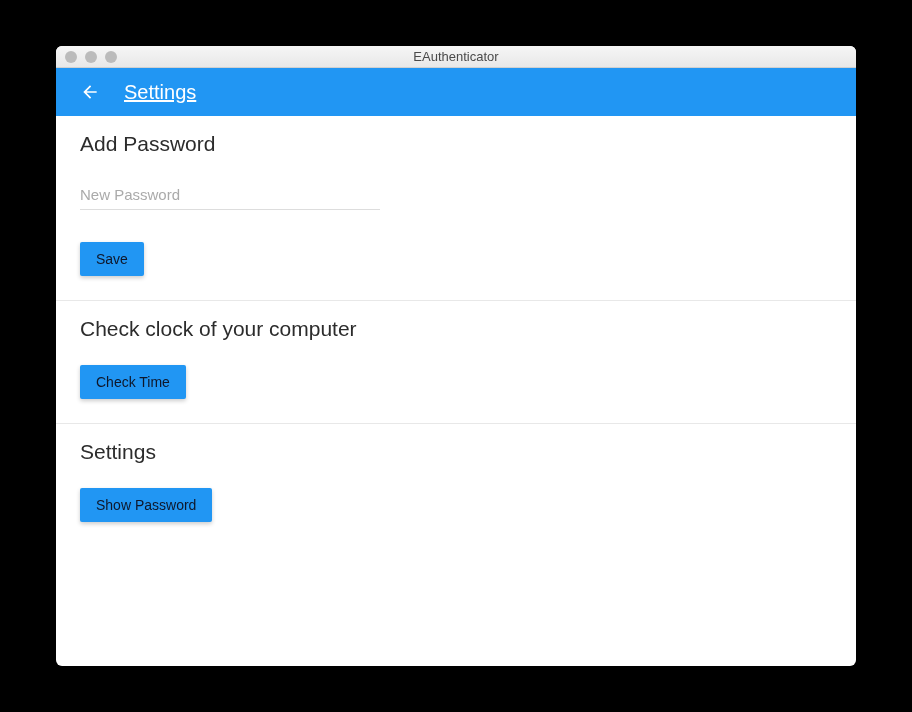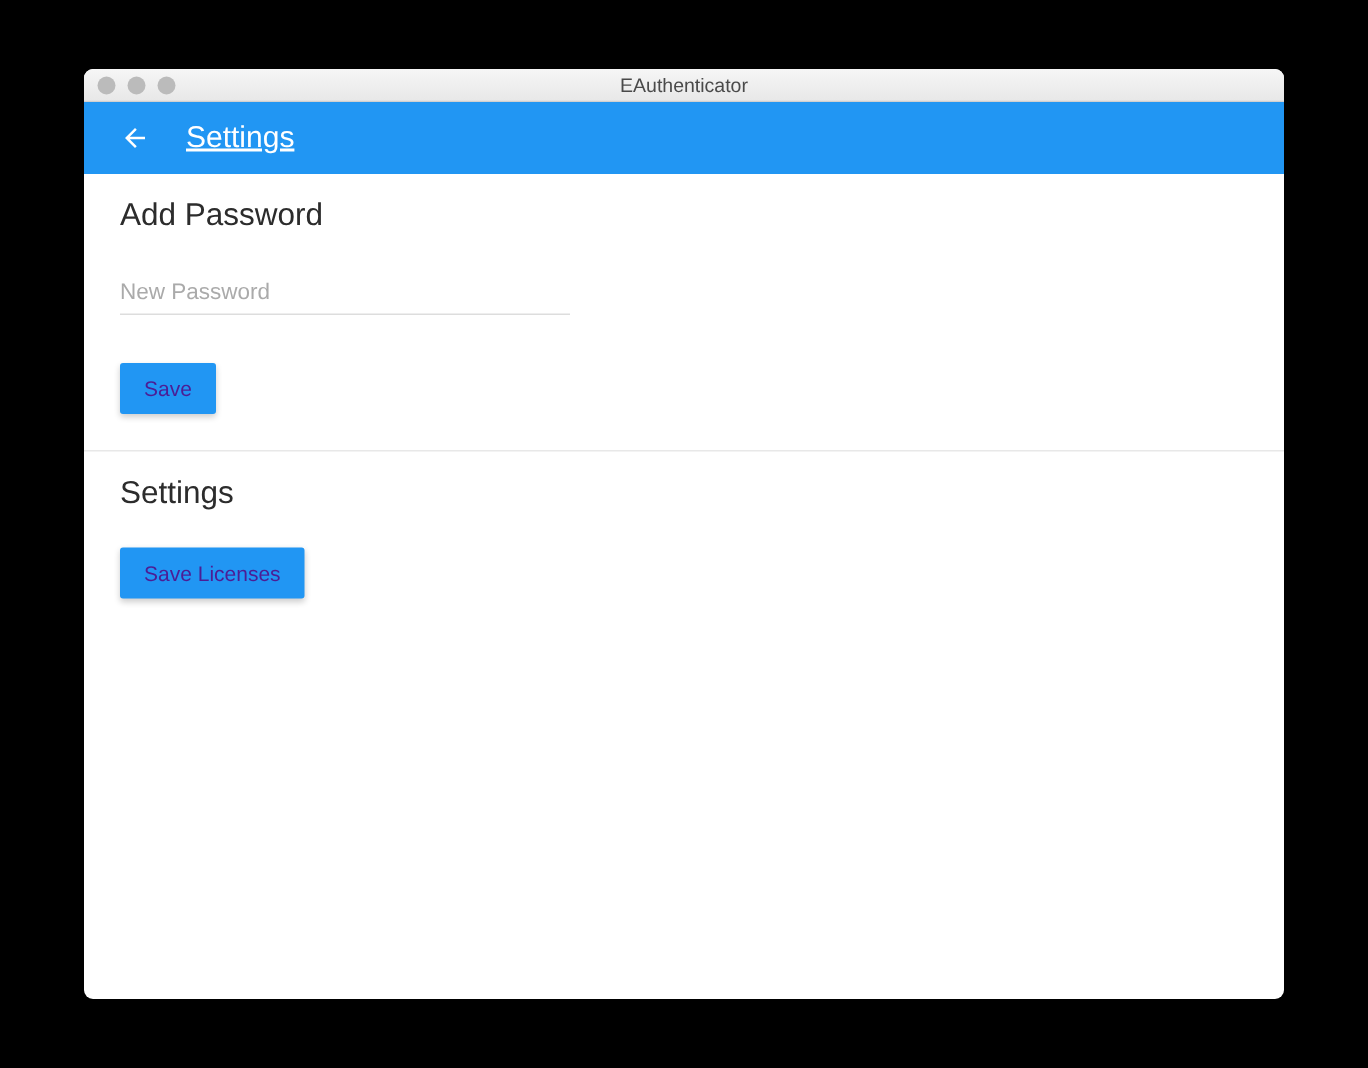--- a/index.html
+++ b/index.html
@@ -112,21 +112,21 @@
       font-size: 15px;
       outline: none;
       color: #333;
       max-width: 300px;
     }
     .text-input::placeholder {
       color: #aaa;
     }
     .btn {
       background: #2196f3;
-      color: #4c1d95;
+      color: #0f172a;
       border: none;
       padding: 9px 16px;
       font-size: 14px;
       border-radius: 2px;
       cursor: pointer;
       box-shadow: 0 2px 4px rgba(0,0,0,0.2);
     }
   </style>
 </head>
 <body>
@@ -153,20 +153,24 @@
   <div class="content">
 
     <div class="section">
       <h2 class="section-title">Add Password</h2>
       <div class="input-row">
         <input type="password" class="text-input" placeholder="New Password" style="">
       </div>
       <button class="btn">Save</button>
     </div>
 
+    <div class="section">
+      <h2 class="section-title">Check clock of your computer</h2>
+      <button class="btn">Check Time</button>
+    </div>
 
     <div class="section">
       <h2 class="section-title">Settings</h2>
-      <button class="btn">Save Licenses</button>
+      <button class="btn">Show Password</button>
     </div>
 
   </div>
 </div>
 
 </body></html>

